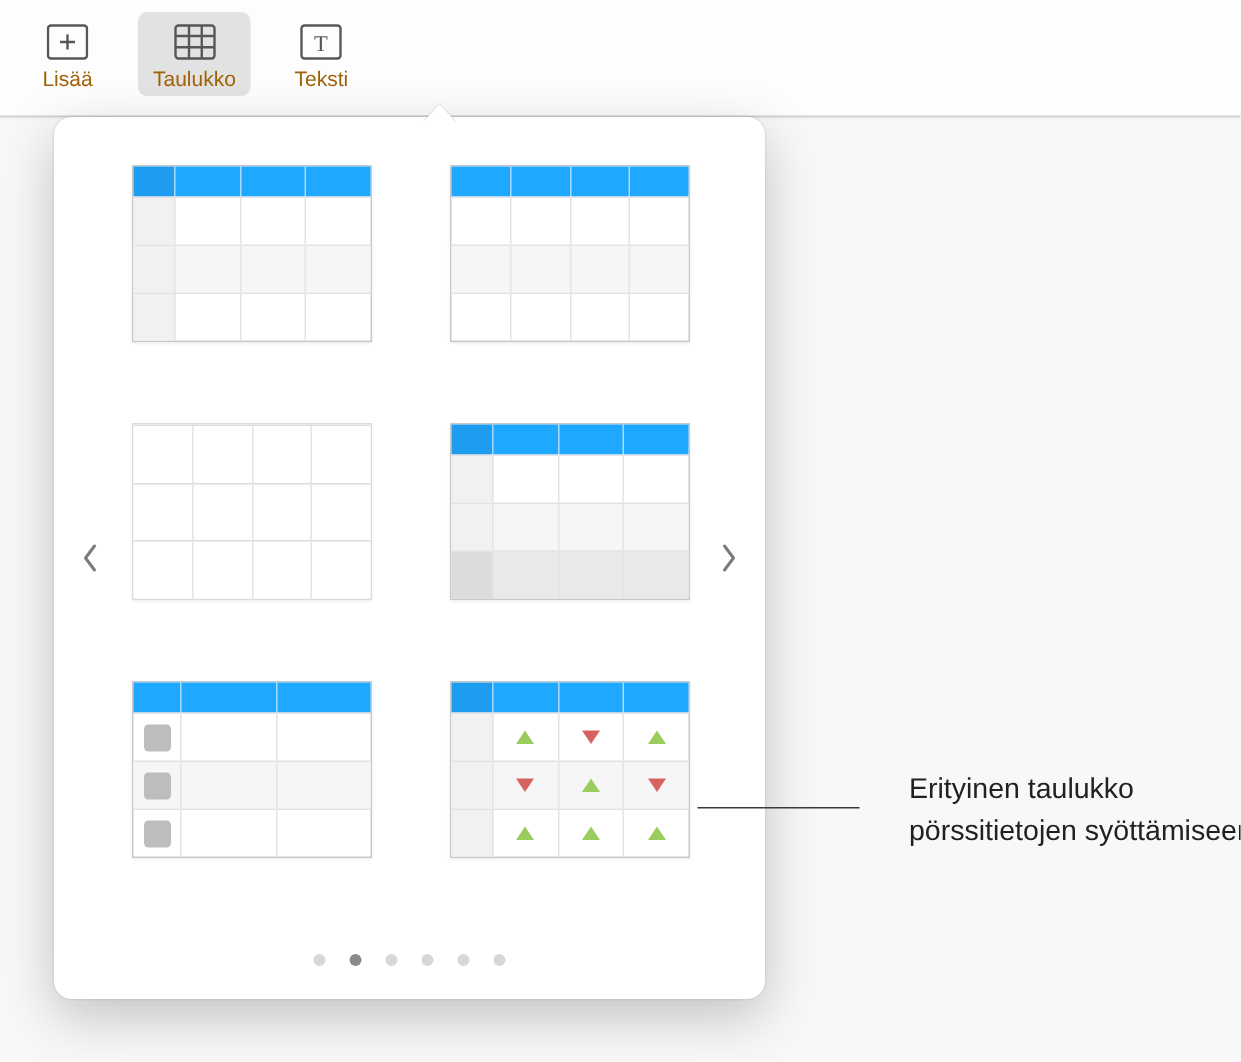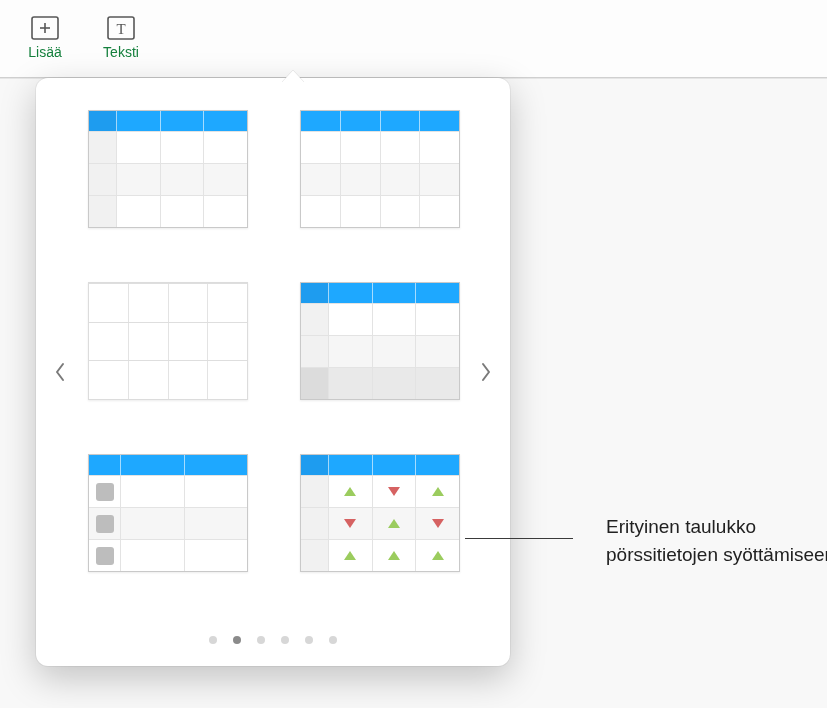--- a/index.html
+++ b/index.html
@@ -36,21 +36,21 @@
     .toolbar-icon {
       width: 30px;
       height: 28px;
       display: flex;
       align-items: center;
       justify-content: center;
       margin-bottom: 2px;
     }
     .toolbar-label {
       font-size: 14px;
-      color: #15803d;
+      color: #a16207;
     }
     .popover {
       position: absolute;
       top: 78px;
       left: 36px;
       width: 474px;
       height: 588px;
       background: #ffffff;
       border-radius: 12px;
       box-shadow: 0 12px 36px rgba(0,0,0,0.22), 0 0 0 1px rgba(0,0,0,0.05);
@@ -197,20 +197,32 @@
 <div class="toolbar">
   <div class="toolbar-item">
     <span class="toolbar-icon">
       <svg width="28" height="24" viewBox="0 0 28 24">
           <rect x="1" y="1" width="26" height="22" rx="2" fill="none" stroke="#575757" stroke-width="1.6"></rect>
           <line x1="14" y1="7" x2="14" y2="17" stroke="#575757" stroke-width="1.6"></line>
           <line x1="9" y1="12" x2="19" y2="12" stroke="#575757" stroke-width="1.6"></line>
         </svg>
     </span>
     <span class="toolbar-label">Lisää</span>
+  </div>
+  <div class="toolbar-item active">
+    <span class="toolbar-icon">
+      <svg width="28" height="24" viewBox="0 0 28 24">
+          <rect x="1" y="1" width="26" height="22" rx="2" fill="none" stroke="#575757" stroke-width="1.6"></rect>
+          <line x1="1" y1="8" x2="27" y2="8" stroke="#575757" stroke-width="1.6"></line>
+          <line x1="1" y1="15.5" x2="27" y2="15.5" stroke="#575757" stroke-width="1.6"></line>
+          <line x1="10" y1="1" x2="10" y2="23" stroke="#575757" stroke-width="1.6"></line>
+          <line x1="18.5" y1="1" x2="18.5" y2="23" stroke="#575757" stroke-width="1.6"></line>
+        </svg>
+    </span>
+    <span class="toolbar-label">Taulukko</span>
   </div>
   <div class="toolbar-item">
     <span class="toolbar-icon">
       <svg width="28" height="24" viewBox="0 0 28 24">
           <rect x="1" y="1" width="26" height="22" rx="2" fill="none" stroke="#575757" stroke-width="1.6"></rect>
           <text x="14" y="18" text-anchor="middle" font-size="15" font-family="serif" fill="#575757">T</text>
         </svg>
     </span>
     <span class="toolbar-label">Teksti</span>
   </div>

